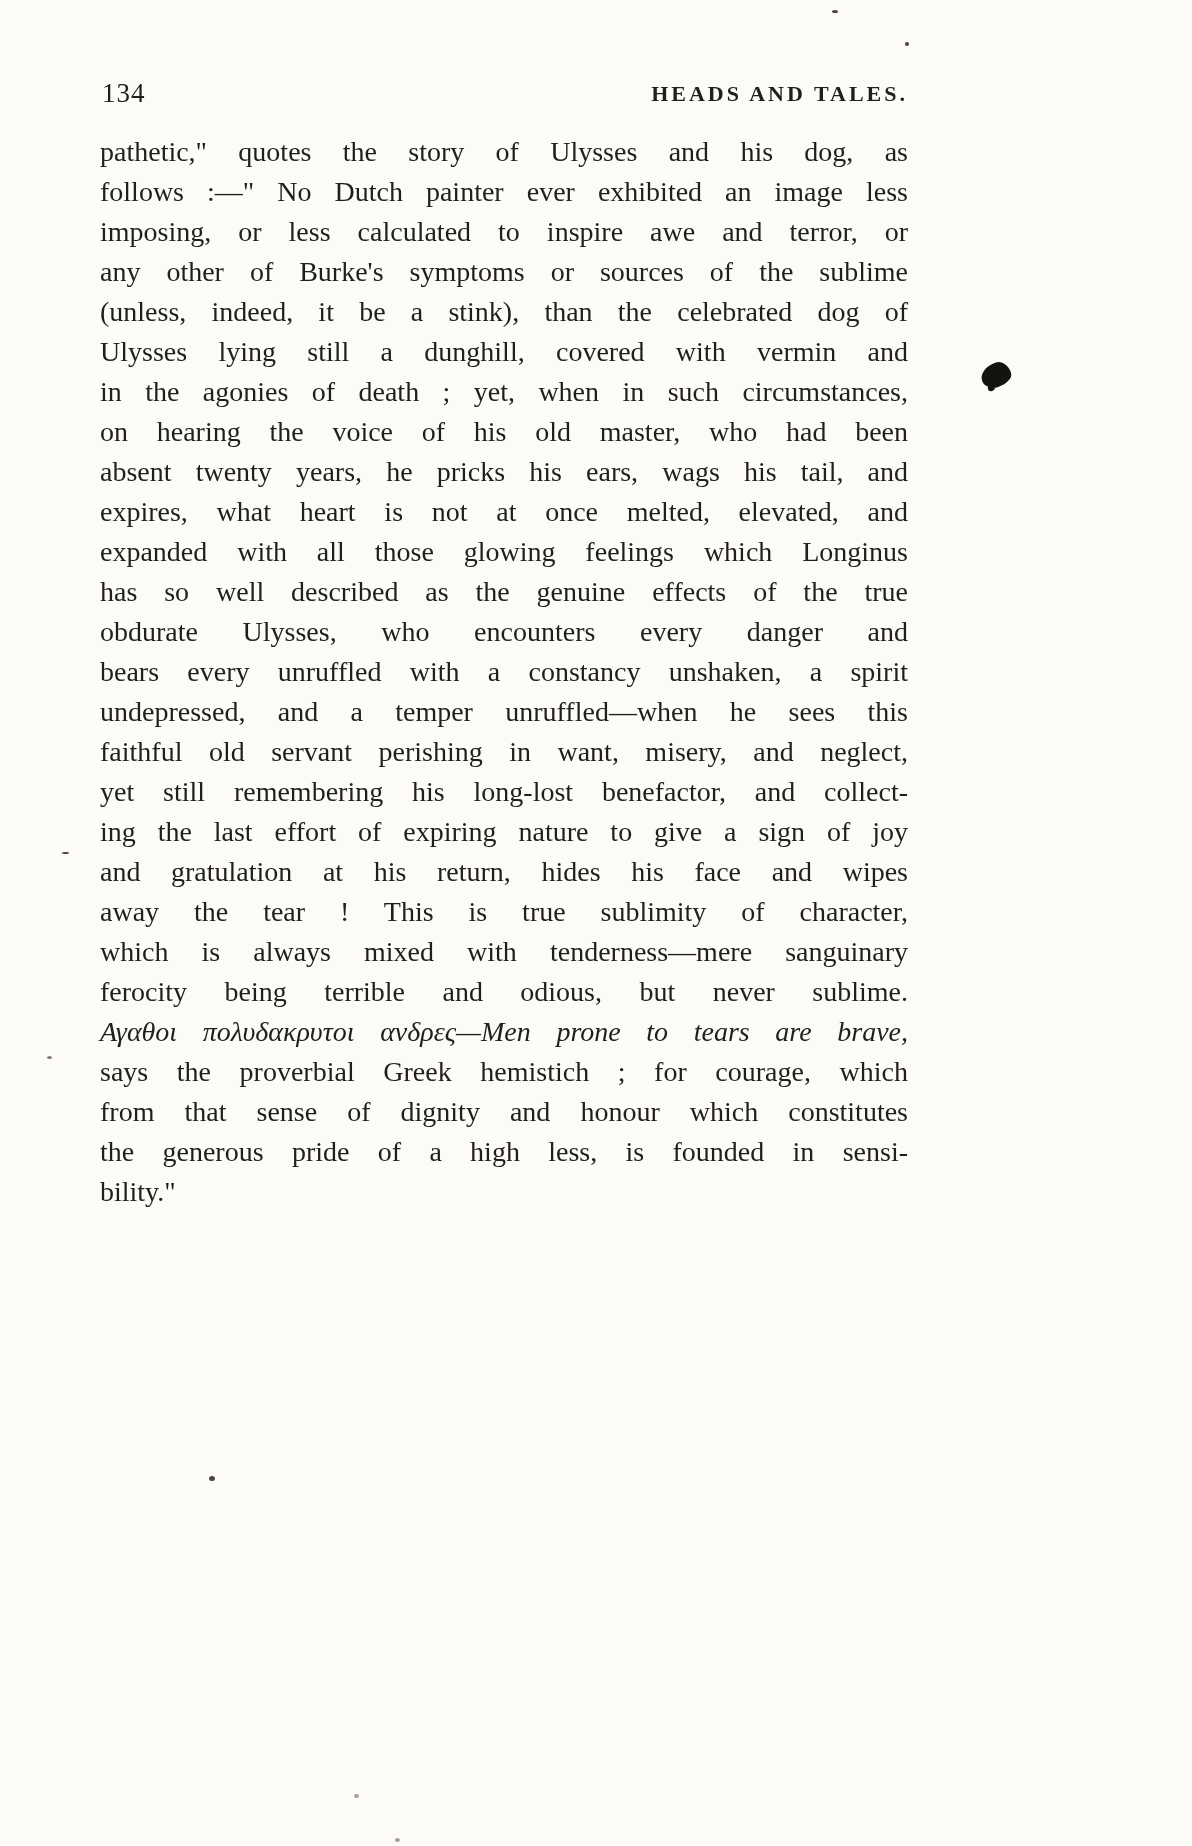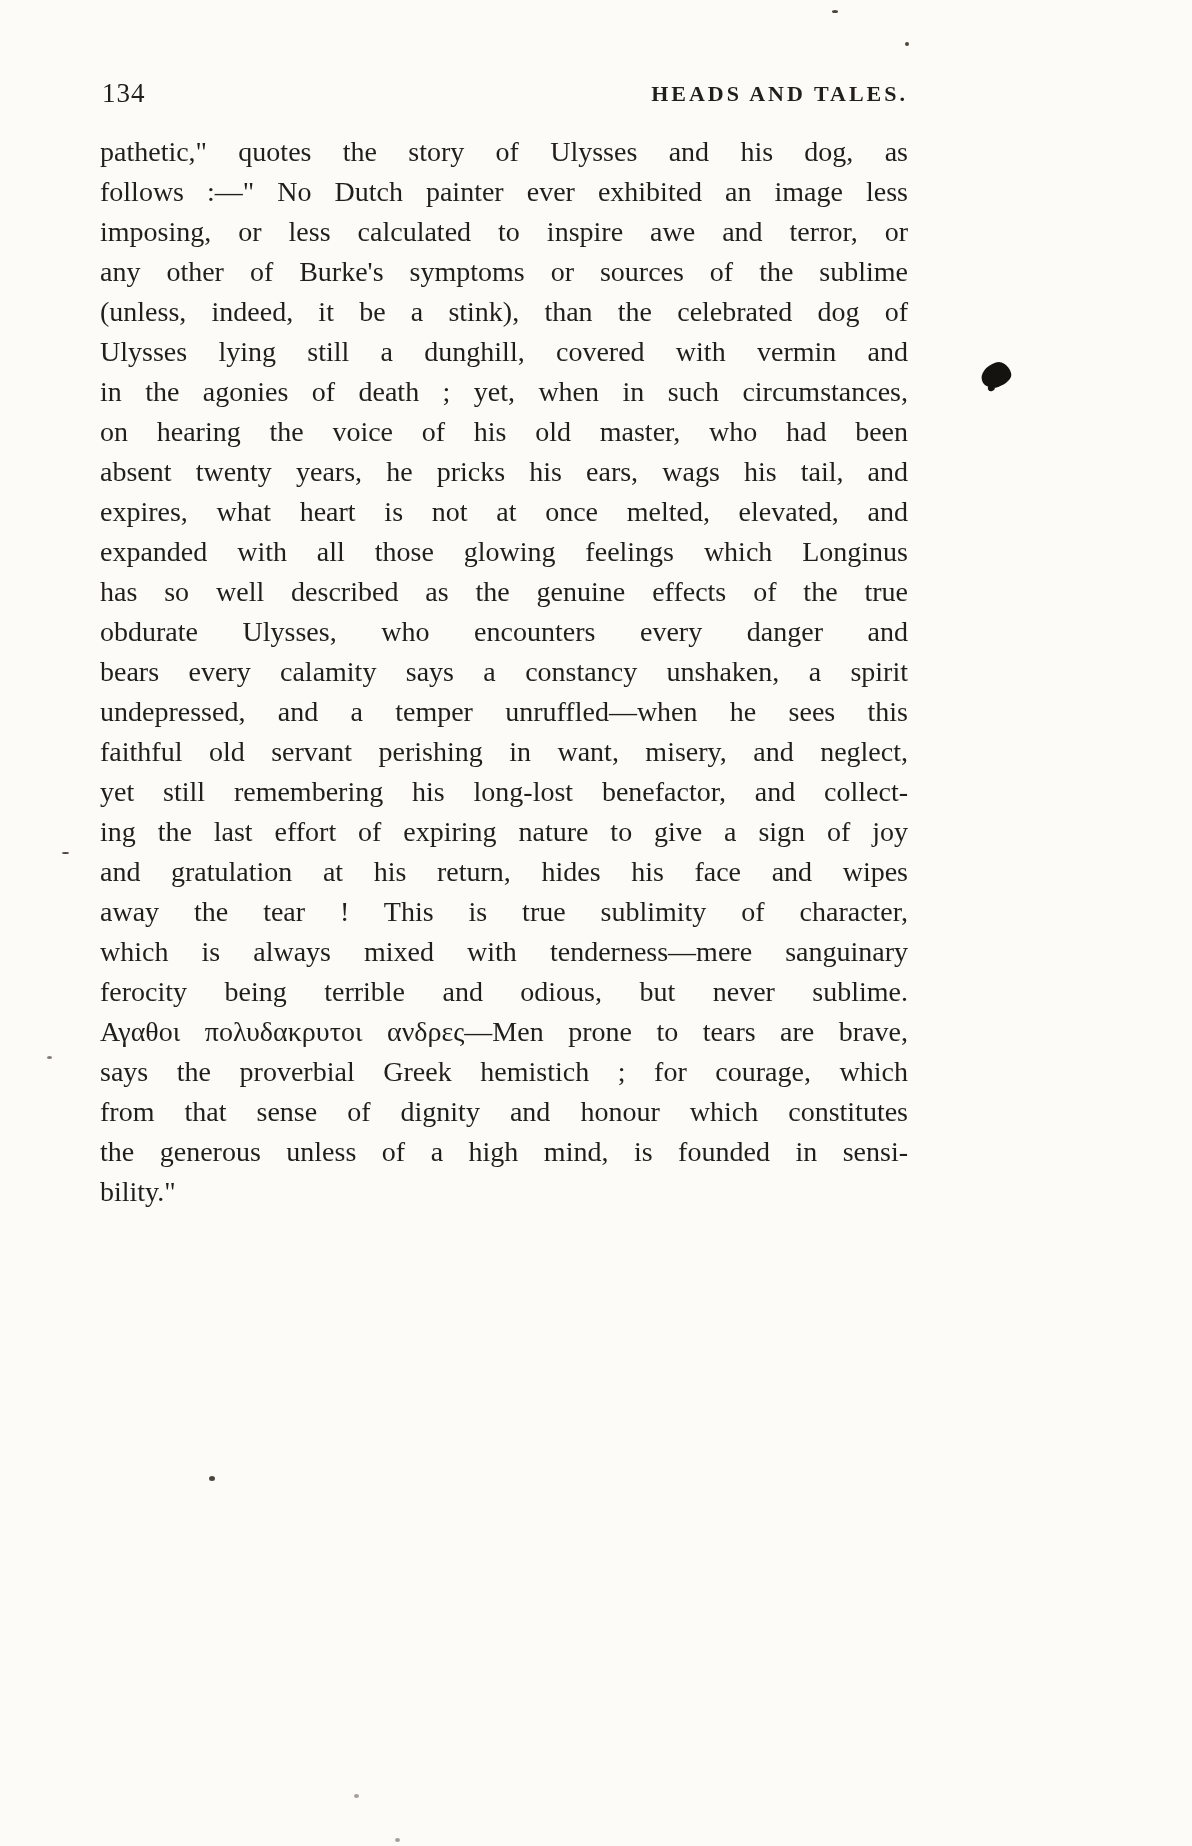--- a/index.html
+++ b/index.html
@@ -47,20 +47,21 @@
     left: 100px;
     width: 808px;
     font-size: 28px;
     line-height: 40px;
   }
   .line {
     text-align: justify;
     text-align-last: justify;
   }
   .line.italic {
+    font-style: italic;
   }
   .line.last {
     text-align-last: left;
   }
   .ink-blot {
     position: absolute;
     left: 981px;
     top: 363px;
     width: 30px;
     height: 24px;
@@ -108,33 +109,33 @@
       <div class="line">any other of Burke's symptoms or sources of the sublime</div>
       <div class="line">(unless, indeed, it be a stink), than the celebrated dog of</div>
       <div class="line">Ulysses lying still a dunghill, covered with vermin and</div>
       <div class="line">in the agonies of death ; yet, when in such circumstances,</div>
       <div class="line">on hearing the voice of his old master, who had been</div>
       <div class="line">absent twenty years, he pricks his ears, wags his tail, and</div>
       <div class="line">expires, what heart is not at once melted, elevated, and</div>
       <div class="line">expanded with all those glowing feelings which Longinus</div>
       <div class="line">has so well described as the genuine effects of the true</div>
       <div class="line">obdurate Ulysses, who encounters every danger and</div>
-      <div class="line">bears every calamity says a constancy unshaken, a spirit</div>
+      <div class="line">bears every unruffled with a constancy unshaken, a spirit</div>
       <div class="line">undepressed, and a temper unruffled—when he sees this</div>
       <div class="line">faithful old servant perishing in want, misery, and neglect,</div>
       <div class="line">yet still remembering his long-lost benefactor, and collect-</div>
       <div class="line">ing the last effort of expiring nature to give a sign of joy</div>
       <div class="line">and gratulation at his return, hides his face and wipes</div>
       <div class="line">away the tear ! This is true sublimity of character,</div>
       <div class="line">which is always mixed with tenderness—mere sanguinary</div>
       <div class="line">ferocity being terrible and odious, but never sublime.</div>
       <div class="line italic">Αγαθοι πολυδακρυτοι ανδρες—Men prone to tears are brave,</div>
       <div class="line">says the proverbial Greek hemistich ; for courage, which</div>
       <div class="line">from that sense of dignity and honour which constitutes</div>
-      <div class="line">the generous unless of a high mind, is founded in sensi-</div>
+      <div class="line">the generous pride of a high less, is founded in sensi-</div>
       <div class="line last">bility."</div>
     </div>
 
   <div class="ink-blot"></div>
 
   <div class="speck speck-1"></div>
   <div class="speck speck-2"></div>
   <div class="speck speck-3"></div>
   <div class="speck speck-4"></div>
   <div class="speck speck-5"></div>

